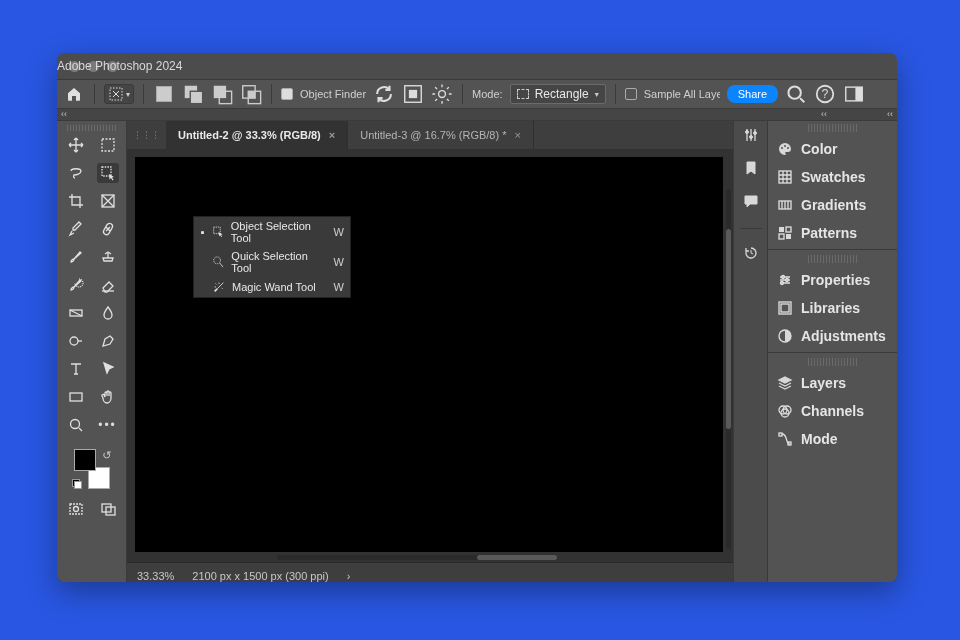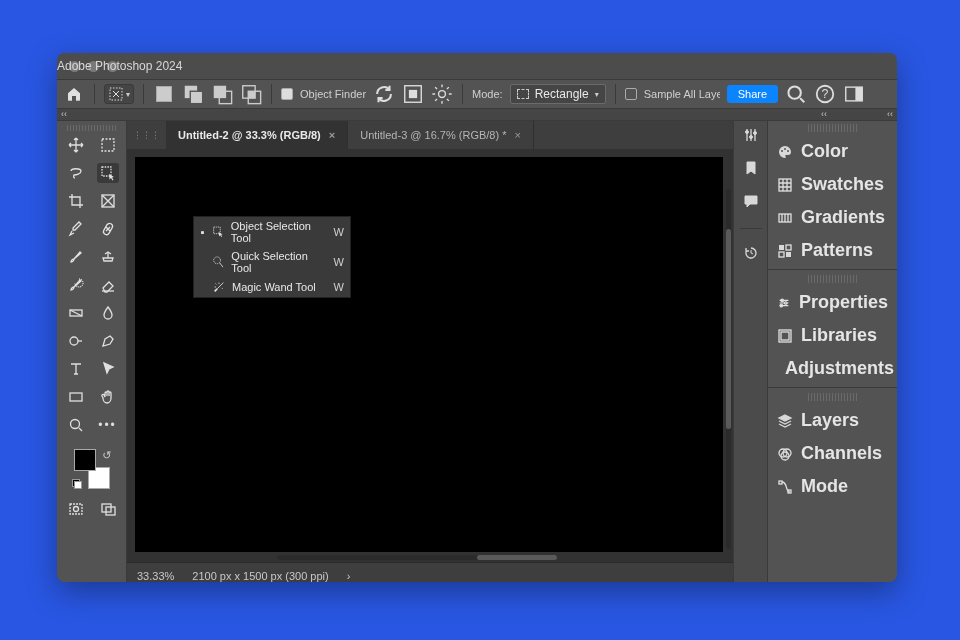--- a/index.html
+++ b/index.html
@@ -19,21 +19,21 @@
   .icon-btn { width: 22px; height: 22px; display: flex; align-items: center; justify-content: center; color: #d8d8d8; cursor: default; }
   .home-icon svg { width: 16px; height: 16px; fill: #e0e0e0; }
   .tool-preset { display:flex; align-items:center; gap:2px; border:1px solid #3a3a3a; padding:1px 3px; border-radius:3px; background:#454545;}
   .caret { font-size: 8px; color:#ccc; }
   .sep { width: 1px; height: 20px; background: #3a3a3a; margin: 0 2px; }
   .small-box { width:16px; height:16px; border:1px solid #aaa; }
   .label { color: #d0d0d0; font-size: 11px; }
   .mode-select { display:flex; align-items:center; gap:6px; border:1px solid #6b6b6b; padding:2px 6px; border-radius:2px; background:#454545; }
   .mode-select .dashed { width:12px; height:10px; border:1px dashed #ccc; }
   .checkbox { width:12px; height:12px; border:1px solid #aaa; border-radius:2px; display:inline-block; }
-  .share { background:#0a84ff; color:#fff; padding:3px 11px; border-radius:3px; font-size:11px; }
+  .share { background:#0a84ff; color:#fff; padding:3px 11px; border-radius:8px; font-size:11px; }
   
   .collapse-strip { height: 12px; background:#454545; display:flex; justify-content:space-between; padding:0 4px; font-size:9px; color:#ccc; border-bottom:1px solid #3a3a3a;}
   
   .main { flex:1; display:flex; min-height:0; }
   
   .toolbox { width: 70px; background:#535353; border-right:1px solid #3a3a3a; display:flex; flex-direction:column; align-items:center; padding-top:4px; }
   .tool-grip { width:50px; height:6px; background:repeating-linear-gradient(90deg,#6a6a6a 0 1px,transparent 1px 3px); margin-bottom:4px;}
   .tool-row { display:flex; gap:10px; margin-bottom:8px; }
   .tool { width:22px; height:20px; display:flex; align-items:center; justify-content:center; color:#e0e0e0; position:relative; }
   .tool.selected { background:#3a3a3a; border-radius:3px; }
@@ -58,21 +58,21 @@
   .vscroll::after{content:"";position:absolute; top:40px; left:0; width:5px; height:200px; background:#5a5a5a; border-radius:3px;}
   .hscroll { position:absolute; bottom:2px; left:150px; height:5px; width:280px; background:#2b2b2b; border-radius:3px;}
   .hscroll::after{content:"";position:absolute;left:200px;top:0;height:5px;width:80px;background:#5a5a5a;border-radius:3px;}
   .statusbar { height:20px; background:#3e3e3e; border-top:1px solid #2a2a2a; display:flex; align-items:flex-end; gap:18px; padding:0 10px; color:#c8c8c8; font-size:11px;}
   
   .rightcol { display:flex; }
   .mini-panel { width:34px; background:#4b4b4b; border-left:1px solid #3a3a3a; display:flex; flex-direction:column; align-items:center; padding-top:6px; gap:14px; }
   .mini-panel .mi svg { width:16px; height:16px; fill:#d8d8d8; stroke:#d8d8d8; }
   .panels { width:130px; background:#535353; border-left:1px solid #3a3a3a; display:flex; flex-direction:column; }
   .panel-grip { height:8px; background:repeating-linear-gradient(90deg,#6a6a6a 0 1px,transparent 1px 3px); margin:3px 40px;}
-  .panel-item { display:flex; align-items:center; gap:8px; padding:6px 9px; color:#e5e5e5; font-size:18px; font-weight:600; }
+  .panel-item { display:flex; align-items:center; gap:8px; padding:6px 9px; color:#e5e5e5; font-size:14px; font-weight:600; }
   .panel-item svg { width:16px; height:16px; stroke:#e0e0e0; fill:none; stroke-width:1.3; }
   .panel-item.pi-fill svg{fill:#d8d8d8; stroke:none;}
   .panel-divider { height:1px; background:#3a3a3a; margin:2px 0; }
   
   .flyout { position:absolute; left:136px; top:163px; width:158px; background:#3a3a3a; border:1px solid #222; box-shadow:0 4px 10px rgba(0,0,0,.5); z-index:50; }
   .fly-item { display:flex; align-items:center; padding:3px 6px; font-size:11px; color:#e8e8e8; gap:6px; }
   .fly-item .marker { width:6px; text-align:center; }
   .fly-item .sc { margin-left:auto; color:#cfcfcf; }
   .fly-item svg { width:14px; height:14px; stroke:#e0e0e0; fill:none; }
 </style>

